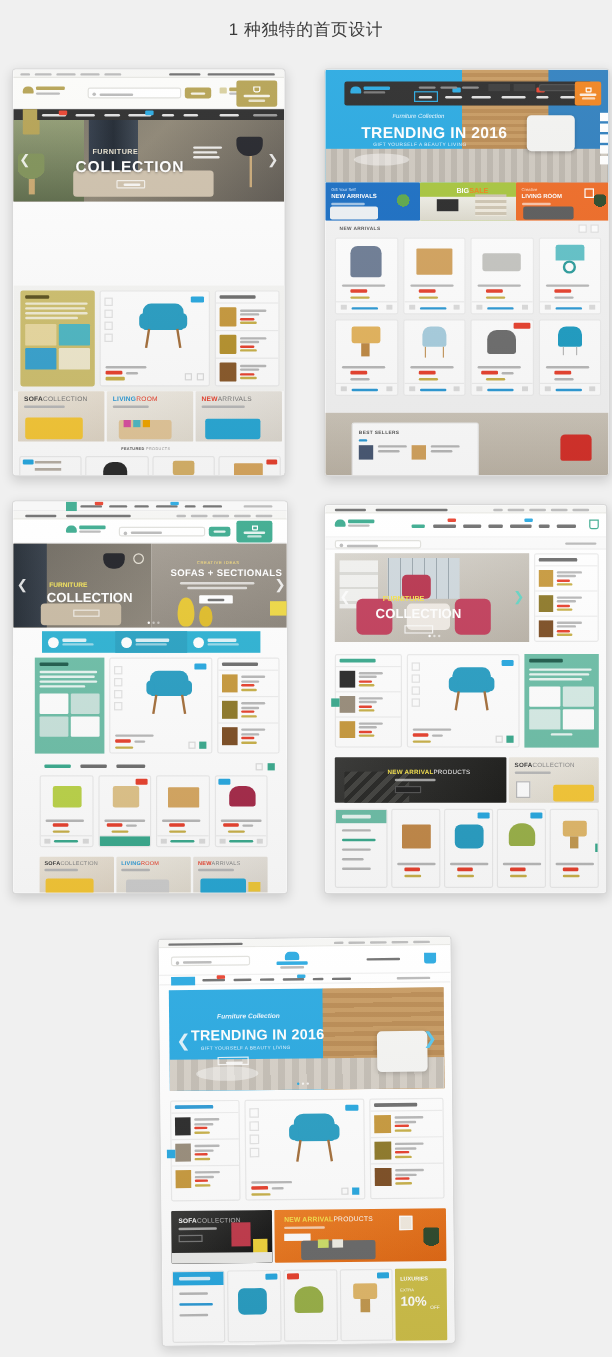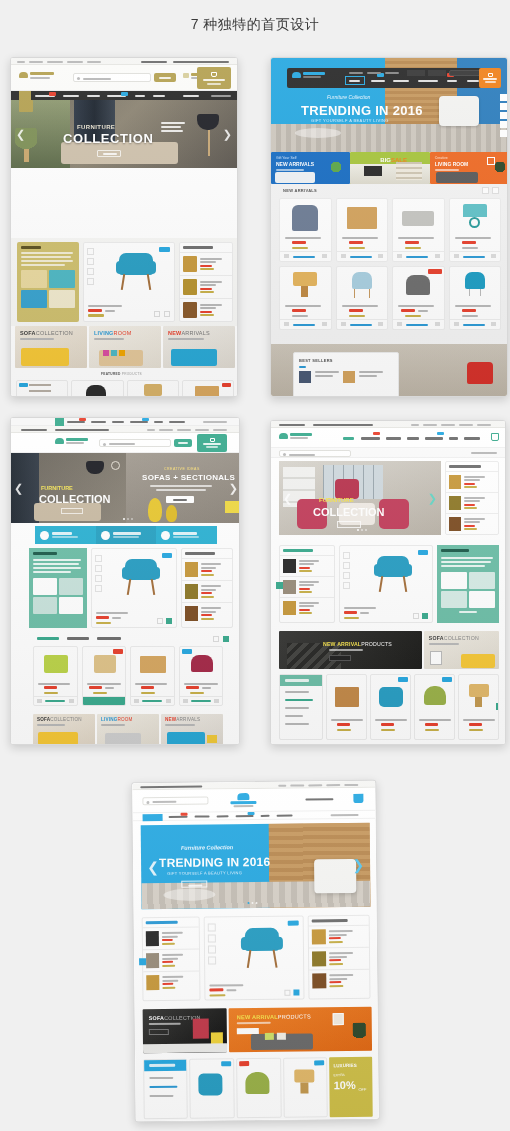--- a/index.html
+++ b/index.html
@@ -64,21 +64,21 @@
   .prod{position:absolute;background:#fff;border:1px solid #ededed;border-radius:2px;overflow:hidden;}
 
   .banner{position:absolute;overflow:hidden;border-radius:1px;}
   .banner .hd{position:absolute;font-weight:bold;letter-spacing:.2px;}
 
   .glass{position:absolute;inset:0;background:linear-gradient(180deg,rgba(255,255,255,.06),rgba(0,0,0,.05));pointer-events:none;}
 </style>
 </head>
 <body>
 
-<div class="page-title">7 种独特的首页设计</div>
+<div class="page-title">1 种独特的首页设计</div>
 
 <div class="mock" style="left:10px; top:57px; width:228px; height:340px;">
   <div class="vp">
 
     <div class="topbar">
       <span class="t" style="left:6px;width:8px;"></span>
       <span class="t" style="left:18px;width:14px;"></span>
       <span class="t" style="left:36px;width:16px;"></span>
       <span class="t" style="left:56px;width:16px;"></span>
       <span class="t" style="left:76px;width:14px;"></span>

